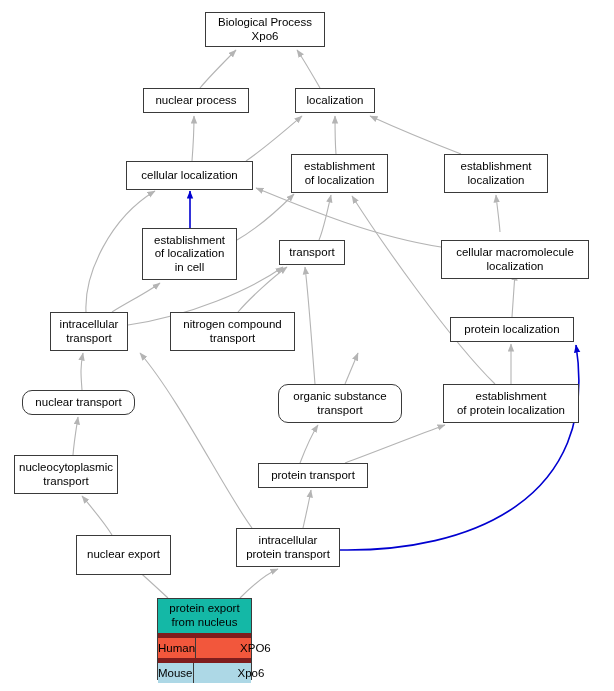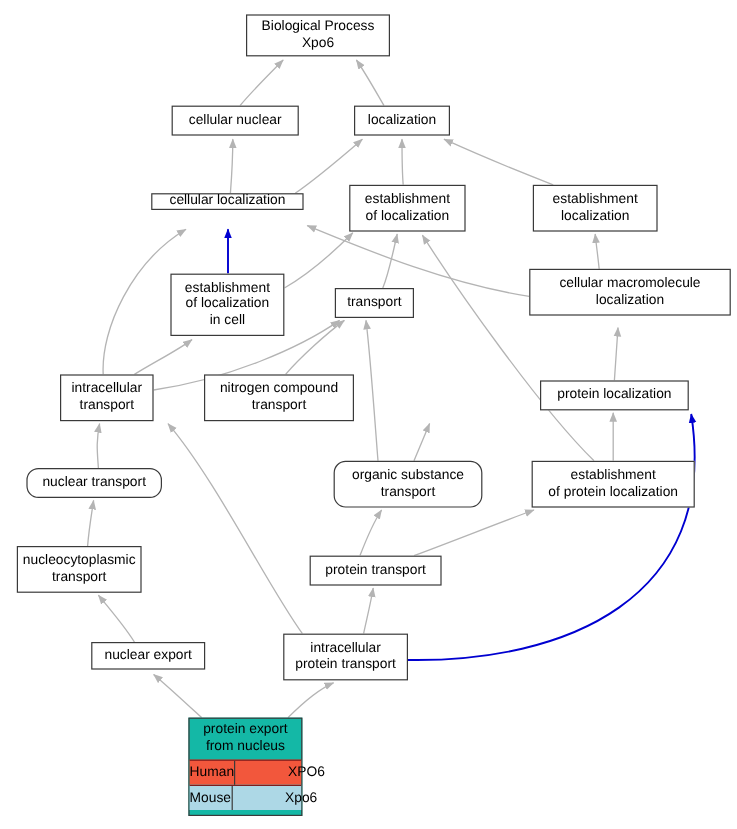--- a/index.html
+++ b/index.html
@@ -51,21 +51,21 @@
   }
   .legend-title {
     padding: 3px 4px 4px 4px;
     text-align: center;
     white-space: pre-line;
     font-size: 11.5px;
     line-height: 13.5px;
   }
   .legend-row {
     display: flex;
-    border-top: 1px solid #7f1d1d;
+    border-top: 5px solid #7f1d1d;
     height: 20px;
     gap: 44px;
   }
   .legend-cell {
     flex: 1 1 50%;
     display: flex;
     align-items: center;
     justify-content: center;
     font-size: 11.5px;
     line-height: 13px;
@@ -117,45 +117,45 @@
         <path d="M 252,528 C 224,490 180,400 140,353" fill="none" stroke="#b4b4b4" stroke-width="1.1" marker-end="url(#ah-grey)"></path>
         <path d="M 303,528 C 306,514 309,502 311,490" fill="none" stroke="#b4b4b4" stroke-width="1.1" marker-end="url(#ah-grey)"></path>
         <path d="M 340,550 C 470,552 600,500 576,345" fill="none" stroke="#0000d0" stroke-width="1.6" marker-end="url(#ah-blue)"></path>
         <path d="M 168,598 C 155,586 140,572 128,562" fill="none" stroke="#b4b4b4" stroke-width="1.1" marker-end="url(#ah-grey)"></path>
         <path d="M 240,598 C 252,586 266,574 278,569" fill="none" stroke="#b4b4b4" stroke-width="1.1" marker-end="url(#ah-grey)"></path>
       </g>
   </svg>
   <div id="node-layer">
       <div class="node" style="left: 205px; top: 12px; width: 120px; height: 35px;">Biological Process
 Xpo6</div>
-      <div class="node" style="left: 143px; top: 88px; width: 106px; height: 25px;">cellular nuclear</div>
+      <div class="node" style="left: 143px; top: 88px; width: 106px; height: 25px;">nuclear process</div>
       <div class="node" style="left: 295px; top: 88px; width: 80px; height: 25px;">localization</div>
-      <div class="node" style="left: 126px; top: 161px; width: 127px; height: 14px; text-align: right;">cellular localization</div>
+      <div class="node" style="left: 126px; top: 161px; width: 127px; height: 29px; text-align: right;">cellular localization</div>
       <div class="node" style="left: 291px; top: 154px; width: 97px; height: 39px;">establishment
 of localization</div>
       <div class="node" style="left: 444px; top: 154px; width: 104px; height: 39px;">establishment
 localization</div>
       <div class="node" style="left: 142px; top: 228px; width: 95px; height: 52px;">establishment
 of localization
 in cell</div>
       <div class="node" style="left: 279px; top: 240px; width: 66px; height: 25px;">transport</div>
-      <div class="node" style="left: 441px; top: 224px; width: 168px; height: 39px;">cellular macromolecule
+      <div class="node" style="left: 441px; top: 240px; width: 148px; height: 39px;">cellular macromolecule
 localization</div>
       <div class="node" style="left: 50px; top: 312px; width: 78px; height: 39px;">intracellular
 transport</div>
       <div class="node" style="left: 170px; top: 312px; width: 125px; height: 39px;">nitrogen compound
 transport</div>
       <div class="node" style="left: 450px; top: 317px; width: 124px; height: 25px;">protein localization</div>
       <div class="node" style="left: 22px; top: 390px; width: 113px; height: 25px; border-radius: 10px;">nuclear transport</div>
       <div class="node" style="left: 278px; top: 384px; width: 124px; height: 39px; border-radius: 10px;">organic substance
 transport</div>
       <div class="node" style="left: 443px; top: 384px; width: 136px; height: 39px;">establishment
 of protein localization</div>
       <div class="node" style="left: 14px; top: 455px; width: 104px; height: 39px;">nucleocytoplasmic
 transport</div>
       <div class="node" style="left: 258px; top: 463px; width: 110px; height: 25px;">protein transport</div>
-      <div class="node" style="left: 76px; top: 535px; width: 95px; height: 23px;">nuclear export</div>
+      <div class="node" style="left: 76px; top: 535px; width: 95px; height: 40px;">nuclear export</div>
       <div class="node" style="left: 236px; top: 528px; width: 104px; height: 39px;">intracellular
 protein transport</div>
       <div class="node legendnode" style="left: 157px; top: 598px; width: 95px; height: 82px;"><div class="legend-title">protein export
 from nucleus</div><div class="legend-row" style="background: rgb(242, 87, 60);"><div class="legend-cell left">Human</div><div class="legend-cell">XPO6</div></div><div class="legend-row" style="background: rgb(173, 216, 230); text-align: center;"><div class="legend-cell left">Mouse</div><div class="legend-cell">Xpo6</div></div></div>
     </div>
 </div>
 
 </body></html>

